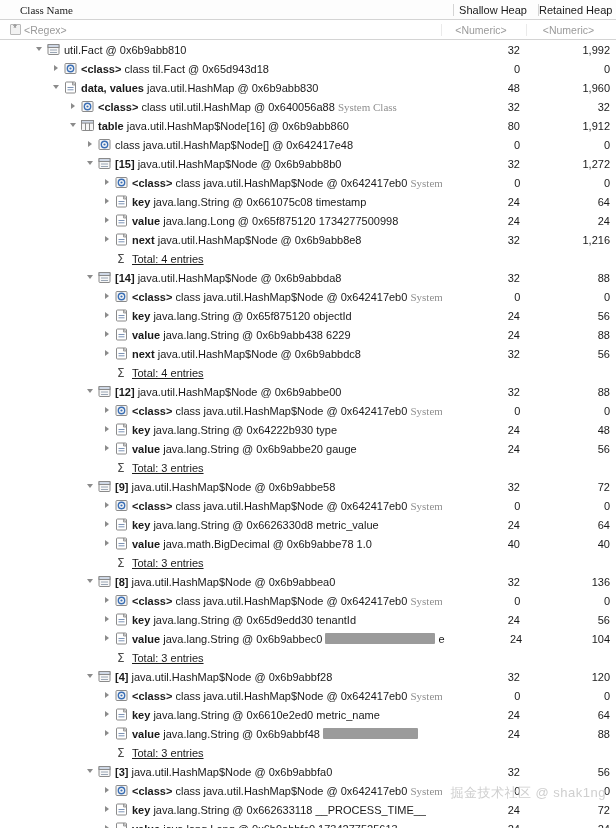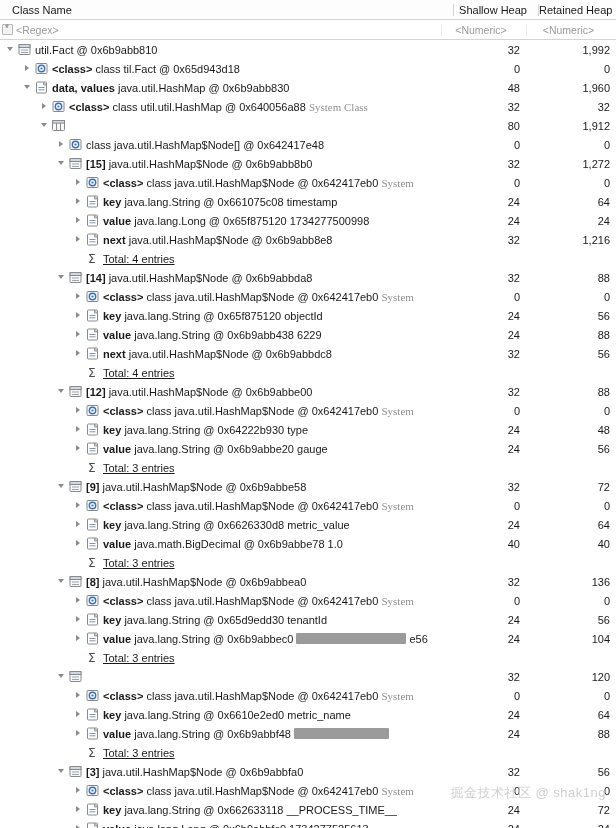--- a/index.html
+++ b/index.html
@@ -26,24 +26,25 @@
   .header {
     display: flex;
     height: 19px;
     align-items: center;
     border-bottom: 1px solid #d4d4d4;
     background: #fdfdfd;
     font-size: 11px;
   }
   .h-col-name {
     flex: 1 1 auto;
-    padding-left: 12px;
+    padding-left: 20px;
     color: #1a1a1a;
     overflow: hidden;
     white-space: nowrap;
+    font-family: Liberation Serif, serif;
   }
   .h-col-num {
     width: 85px;
     text-align: center;
     padding-right: 6px;
     border-left: 1px solid #d4d4d4;
     color: #1a1a1a;
     white-space: nowrap;
     box-sizing: border-box;
   }
@@ -54,21 +55,21 @@
     display: flex;
     height: 19px;
     align-items: center;
     border-bottom: 1px solid #d4d4d4;
     background: #ffffff;
     font-size: 10.5px;
     color: #9a9a9a;
   }
   .f-col-name {
     flex: 1 1 auto;
-    padding-left: 2px;
+    padding-left: 10px;
     display: flex;
     align-items: center;
     gap: 3px;
     overflow: hidden;
     white-space: nowrap;
   }
   .f-col-num {
     width: 85px;
     text-align: center;
     padding-right: 6px;
@@ -97,20 +98,21 @@
     color: #7a7a7a;
   }
 
   
   .row {
     display: flex;
     height: 19px;
     align-items: center;
     font-size: 11px;
     white-space: nowrap;
+    margin-left: 29px;
   }
   .c-name {
     flex: 1 1 auto;
     overflow: hidden;
     white-space: nowrap;
     display: flex;
     align-items: center;
     height: 19px;
   }
   .c-num {
@@ -281,20 +283,21 @@
           <span class="indent" style="width: 38px;"></span>
           <span class="twisty expanded"></span>
           <span class="ic">
             <svg width="15" height="15" viewBox="0 0 15 15">
               <rect x="1.5" y="2.5" width="12" height="10" rx="1" fill="#f7f7f7" stroke="#8a8a8a" stroke-width="1"></rect>
               <line x1="5.5" y1="2.5" x2="5.5" y2="12.5" stroke="#8a8a8a" stroke-width="1"></line>
               <line x1="9.5" y1="2.5" x2="9.5" y2="12.5" stroke="#8a8a8a" stroke-width="1"></line>
               <rect x="1.5" y="2.5" width="12" height="2.6" fill="#cfd8e6" stroke="#8a8a8a" stroke-width="1"></rect>
             </svg>
           </span>
+          <span class="lbl"><span class="b">table</span> <span>java.util.HashMap$Node[16] @ 0x6b9abb860</span></span>
         </div>
         <div class="c-num">80</div>
         <div class="c-num wide">1,912</div>
       </div>
       <div class="row">
         <div class="c-name">
           <span class="indent" style="width: 55px;"></span>
           <span class="twisty collapsed"></span>
           <span class="ic">
             <svg width="15" height="15" viewBox="0 0 15 15">
@@ -752,20 +755,21 @@
           <span class="indent" style="width: 55px;"></span>
           <span class="twisty expanded"></span>
           <span class="ic">
             <svg width="15" height="15" viewBox="0 0 15 15">
               <rect x="2" y="2.5" width="11" height="10" rx="1" fill="#f7f7f7" stroke="#8a8a8a" stroke-width="1"></rect>
               <rect x="2" y="2.5" width="11" height="3" fill="#cfd8e6" stroke="#8a8a8a" stroke-width="1"></rect>
               <line x1="4" y1="8" x2="11" y2="8" stroke="#9aa6b5" stroke-width="1"></line>
               <line x1="4" y1="10.5" x2="11" y2="10.5" stroke="#9aa6b5" stroke-width="1"></line>
             </svg>
           </span>
+          <span class="lbl"><span class="b">[4]</span> <span>java.util.HashMap$Node @ 0x6b9abbf28</span></span>
         </div>
         <div class="c-num">32</div>
         <div class="c-num wide">120</div>
       </div>
       <div class="row">
         <div class="c-name">
           <span class="indent" style="width: 72px;"></span>
           <span class="twisty collapsed"></span>
           <span class="ic">
             <svg width="15" height="15" viewBox="0 0 15 15">

